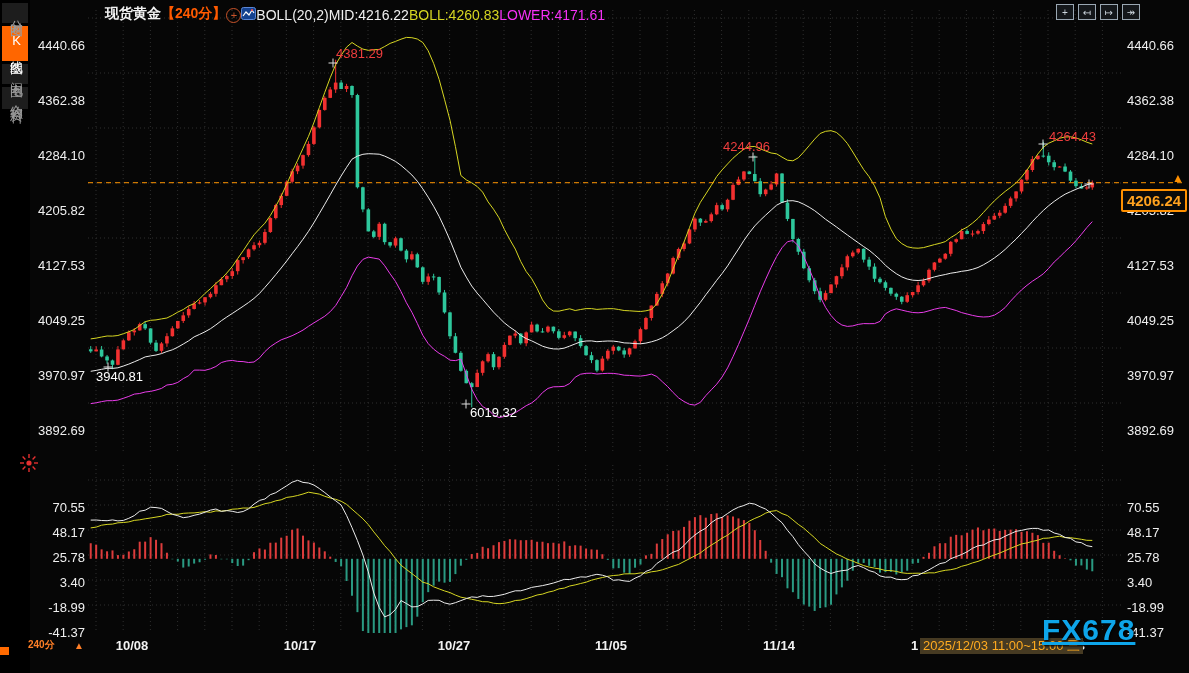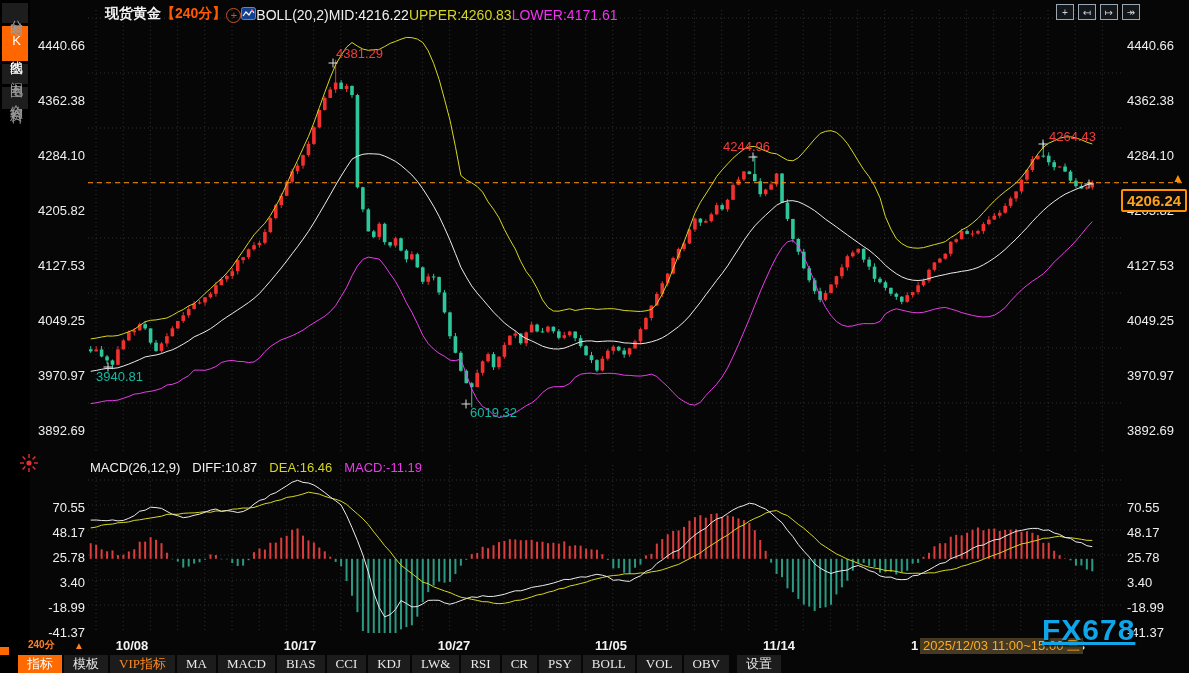--- a/index.html
+++ b/index.html
@@ -24,21 +24,21 @@
   .hdr .yel{color:#d6d622;}
   .hdr .mag{color:#f531f5;}
   .tr-icons{position:absolute;left:1056px;top:4px;display:flex;gap:4px;z-index:6;}
   .tr-icons span{display:inline-flex;width:16px;height:14px;border:1px solid #9aa7b2;color:#cdd6de;
        font-size:10px;align-items:center;justify-content:center;background:#14171a;cursor:pointer;}
   
   .macd-hdr{position:absolute;left:90px;top:460px;display:flex;gap:12px;font-size:13px;z-index:6;white-space:nowrap;}
   .macd-hdr .w{color:#f0f0f0;} .macd-hdr .yel{color:#d6d622;} .macd-hdr .mag{color:#e93ce9;}
   
   .ann{position:absolute;font-size:13px;font-weight:normal;z-index:4;white-space:nowrap;}
-  .ann.up{color:#f03e3e;} .ann.dn{color:#14b8a6;}
+  .ann.up{color:#f03e3e;} .ann.dn{color:#ffffff;}
   
   .axlab{position:absolute;font-size:13px;color:#efefef;z-index:3;width:52px;margin-top:27px;}
   .axlab.l{left:33px;text-align:right;}
   .axlab.r{left:1127px;text-align:left;}
   
   .ptag{position:absolute;left:1121px;top:189px;width:62px;height:19px;border:2px solid #ff9000;
         background:#0a0a0a;color:#ffa21f;font-size:15px;font-weight:bold;text-align:center;
         line-height:19px;z-index:7;border-radius:2px;}
   .ptag-arrow{position:absolute;left:1172px;top:171px;color:#ff9000;font-size:12px;z-index:7;}
   
@@ -764,37 +764,31 @@
     <span class="circle-plus">+</span>
     <span class="mini-chart-ic">
       <svg width="15" height="13">
           <rect x="0.5" y="0.5" width="14" height="12" rx="2" fill="#14418f" stroke="#5b86d6"></rect>
       <polyline points="2,9 5,5 8,8 11,3 13,6" fill="none" stroke="#fff" stroke-width="1.2"></polyline>
       <circle cx="11" cy="3" r="1" fill="#e33"></circle>
         </svg>
     </span>
     <span class="w">BOLL(20,2)</span>
     <span class="w">MID:4216.22</span>
-    <span class="yel">UPPER:4260.83</span>
+    <span class="yel">BOLL:4260.83</span>
     <span class="mag">LOWER:4171.61</span>
   </header>
 
   <div class="tr-icons">
     <span>+</span>
     <span>↤</span>
     <span>↦</span>
     <span>↠</span>
   </div>
 
-  <div class="macd-hdr">
-    <span class="w">MACD(26,12,9)</span>
-    <span class="w">DIFF:10.87</span>
-    <span class="yel">DEA:16.46</span>
-    <span class="mag">MACD:-11.19</span>
-  </div>
 
   <div class="ann up" style="left:336px;top:46px">4381.29</div>
   <div class="ann dn" style="left:96px;top:369px">3940.81</div>
   <div class="ann dn" style="left:470px;top:405px">6019.32</div>
   <div class="ann up" style="left:723px;top:139px">4244.96</div>
   <div class="ann up" style="left:1049px;top:129px">4264.43</div>
 
   <div class="ptag">4206.24</div>
   <div class="ptag-arrow">▲</div>
 
@@ -822,38 +816,20 @@
   <div class="dlab" style="left:300px">10/17</div>
   <div class="dlab" style="left:454px">10/27</div>
   <div class="dlab" style="left:611px">11/05</div>
   <div class="dlab" style="left:779px">11/14</div>
   <div class="dlab raw" style="left:911px">1</div>
   <div class="dlab raw" style="left:1067px">/03</div>
   <div class="xtip">2025/12/03 11:00~15:00 三</div>
 
   <div class="wmark">FX678</div>
 
-  <div class="btoolbar">
-    <div class="tbtn active">指标</div>
-    <div class="tbtn">模板</div>
-    <div class="tbtn vip">VIP指标</div>
-    <div class="tbtn">MA</div>
-    <div class="tbtn">MACD</div>
-    <div class="tbtn">BIAS</div>
-    <div class="tbtn">CCI</div>
-    <div class="tbtn">KDJ</div>
-    <div class="tbtn">LW&amp;</div>
-    <div class="tbtn">RSI</div>
-    <div class="tbtn">CR</div>
-    <div class="tbtn">PSY</div>
-    <div class="tbtn">BOLL</div>
-    <div class="tbtn">VOL</div>
-    <div class="tbtn">OBV</div>
-    <div class="tbtn last">设置</div>
-  </div>
 
   <div id="axis-layer">
       <div class="axlab l" style="top: 11px;">4440.66</div>
       <div class="axlab r" style="top: 11px;">4440.66</div>
       <div class="axlab l" style="top: 66px;">4362.38</div>
       <div class="axlab r" style="top: 66px;">4362.38</div>
       <div class="axlab l" style="top: 121px;">4284.10</div>
       <div class="axlab r" style="top: 121px;">4284.10</div>
       <div class="axlab l" style="top: 176px;">4205.82</div>
       <div class="axlab r" style="top: 176px;">4205.82</div>

